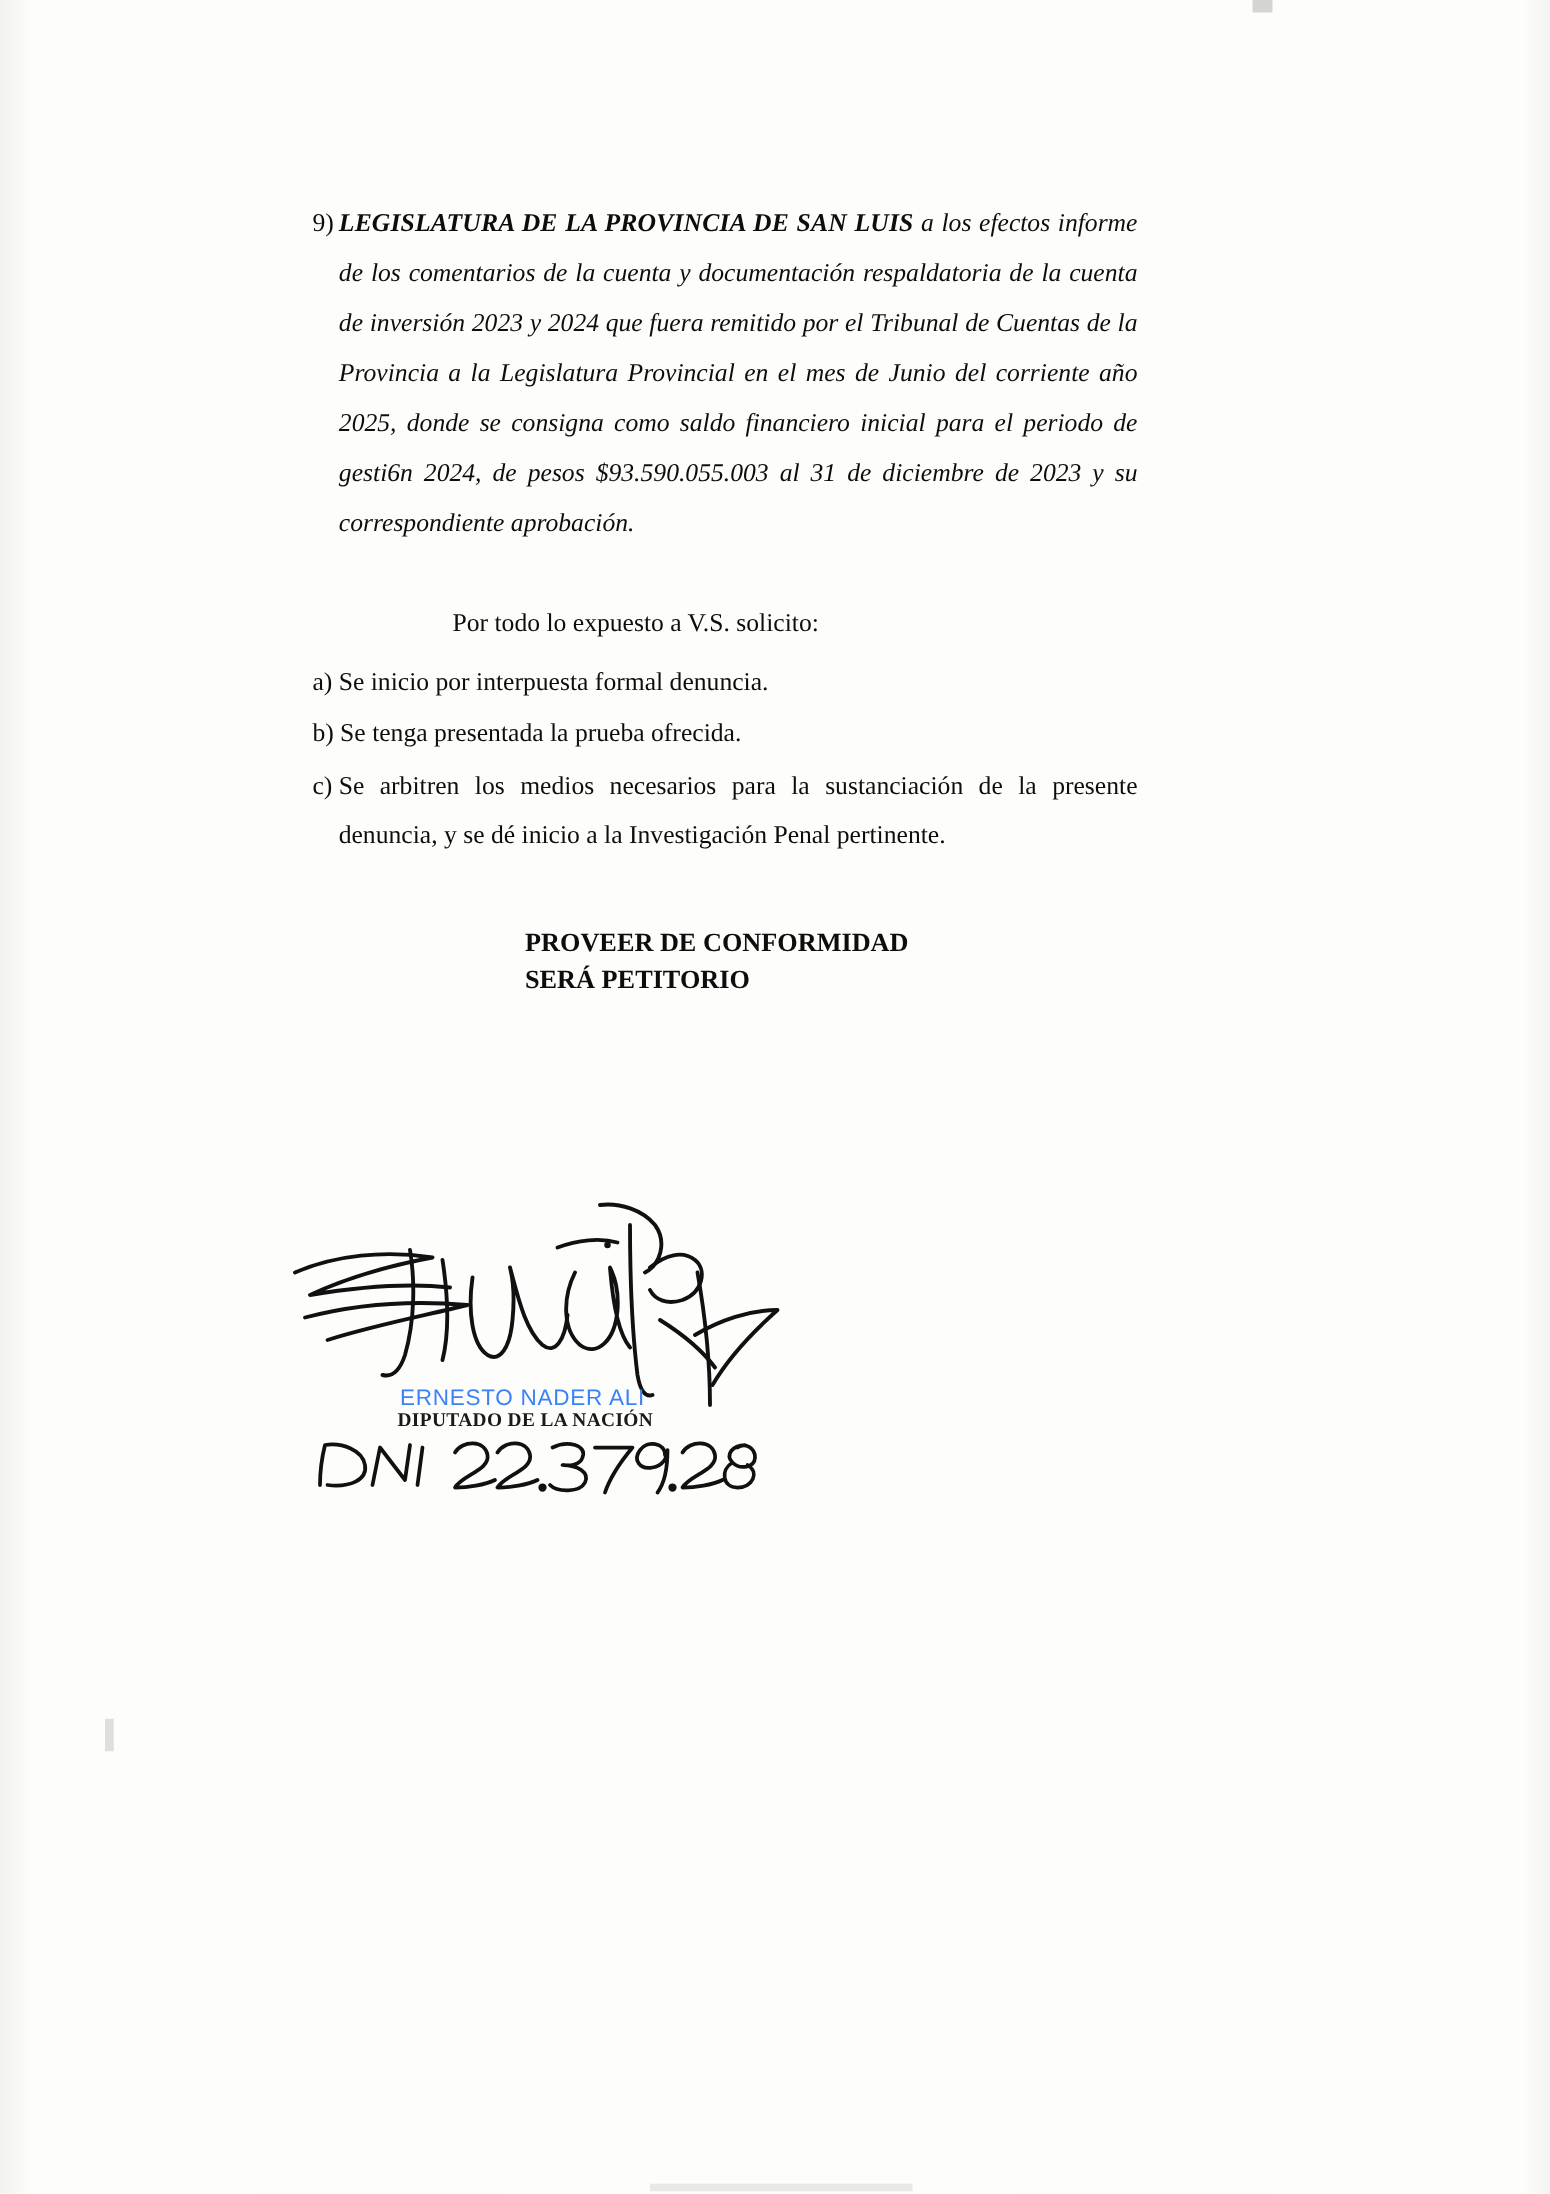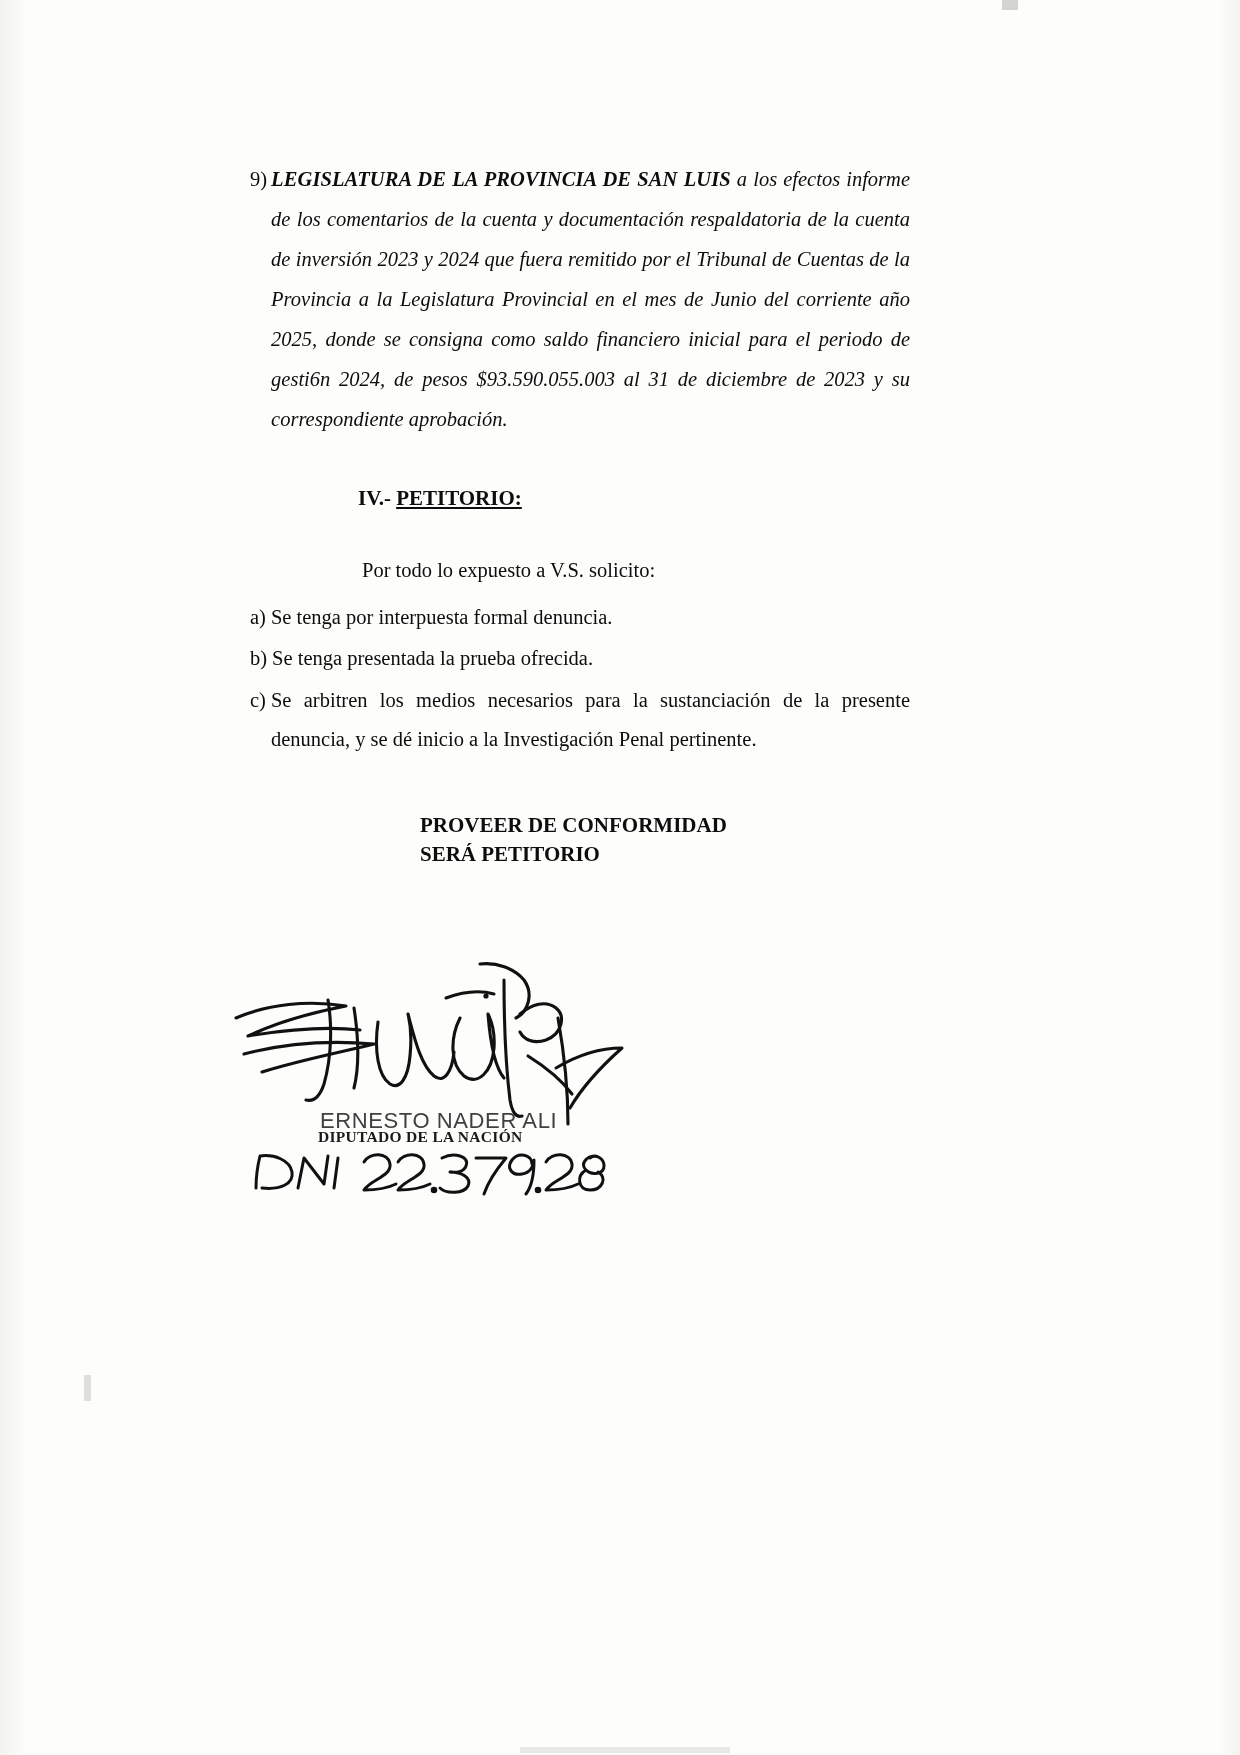--- a/index.html
+++ b/index.html
@@ -143,23 +143,23 @@
   .signature-svg {
     position: absolute;
     left: 0;
     top: 0;
   }
   .sig-name {
     position: absolute;
     left: 92px;
     top: 148px;
     font-family: "Liberation Sans", sans-serif;
-    font-size: 22px;
+    font-size: 18px;
     letter-spacing: .6px;
-    color: #404040;
+    color: #3b82f6;
     white-space: nowrap;
   }
   .sig-role {
     position: absolute;
     left: 90px;
     top: 168px;
     font-family: Liberation Serif, serif;
     font-size: 15.5px;
     font-weight: bold;
     letter-spacing: .3px;
@@ -185,30 +185,27 @@
   <div class="scan-mark-side"></div>
   <div class="scan-mark-bottom"></div>
 
   <div class="content">
 
     <div class="item-block">
       <span class="item-marker">9)</span>
       <div class="item-body"><b>LEGISLATURA DE LA PROVINCIA DE SAN LUIS</b><span> a los efectos informe de los comentarios de la cuenta y documentación respaldatoria de la cuenta de inversión 2023 y 2024 que fuera remitido por el Tribunal de Cuentas de la Provincia a la Legislatura Provincial en el mes de Junio del corriente año 2025, donde se consigna como saldo financiero inicial para el periodo de gesti6n 2024, de pesos $93.590.055.003 al 31 de diciembre de 2023 y su correspondiente aprobación.</span></div>
     </div>
 
-    <div class="section-heading">
-      <span>IV.- </span><span class="underline">PETITORIO:</span>
-    </div>
 
     <div class="petitorio-intro">Por todo lo expuesto a V.S. solicito:</div>
 
     <div class="letter-list">
       <div class="letter-item">
         <span class="letter-marker">a)</span>
-        <span class="letter-text">Se tenga por interpuesta formal denuncia.</span>
+        <span class="letter-text">Se inicio por interpuesta formal denuncia.</span>
       </div>
       <div class="letter-item">
         <span class="letter-marker">b)</span>
         <span class="letter-text">Se tenga presentada la prueba ofrecida.</span>
       </div>
       <div class="letter-item">
         <span class="letter-marker">c)</span>
         <span class="letter-text">Se arbitren los medios necesarios para la sustanciación de la presente denuncia, y se dé inicio a la Investigación Penal pertinente.</span>
       </div>
     </div>

